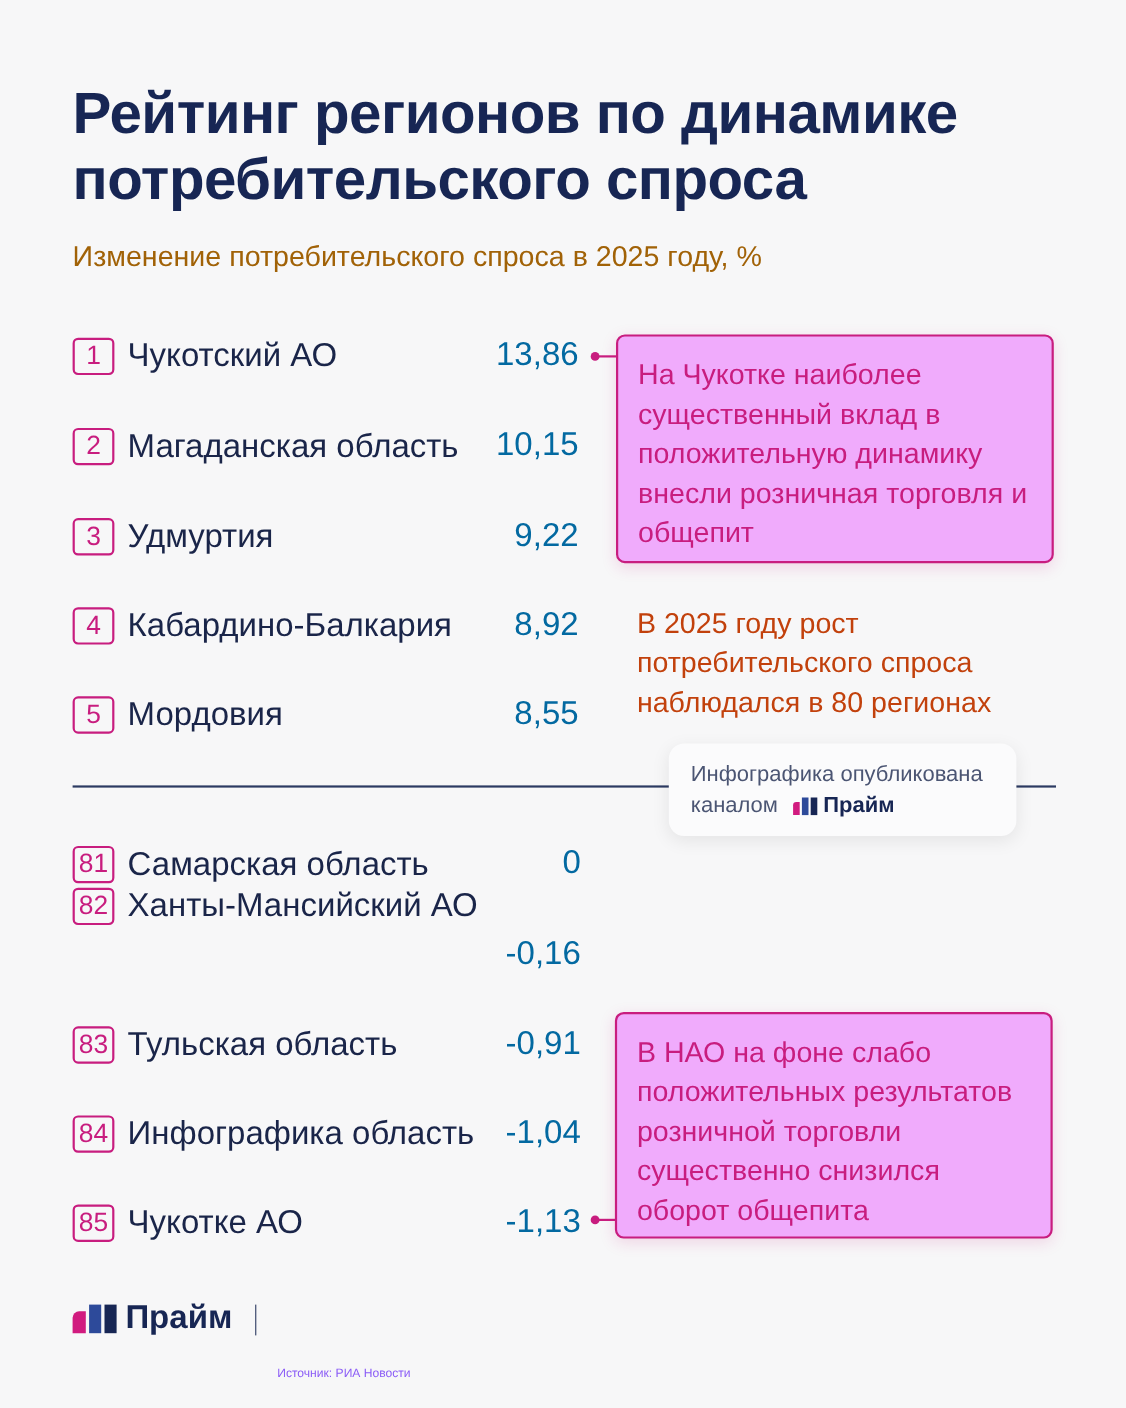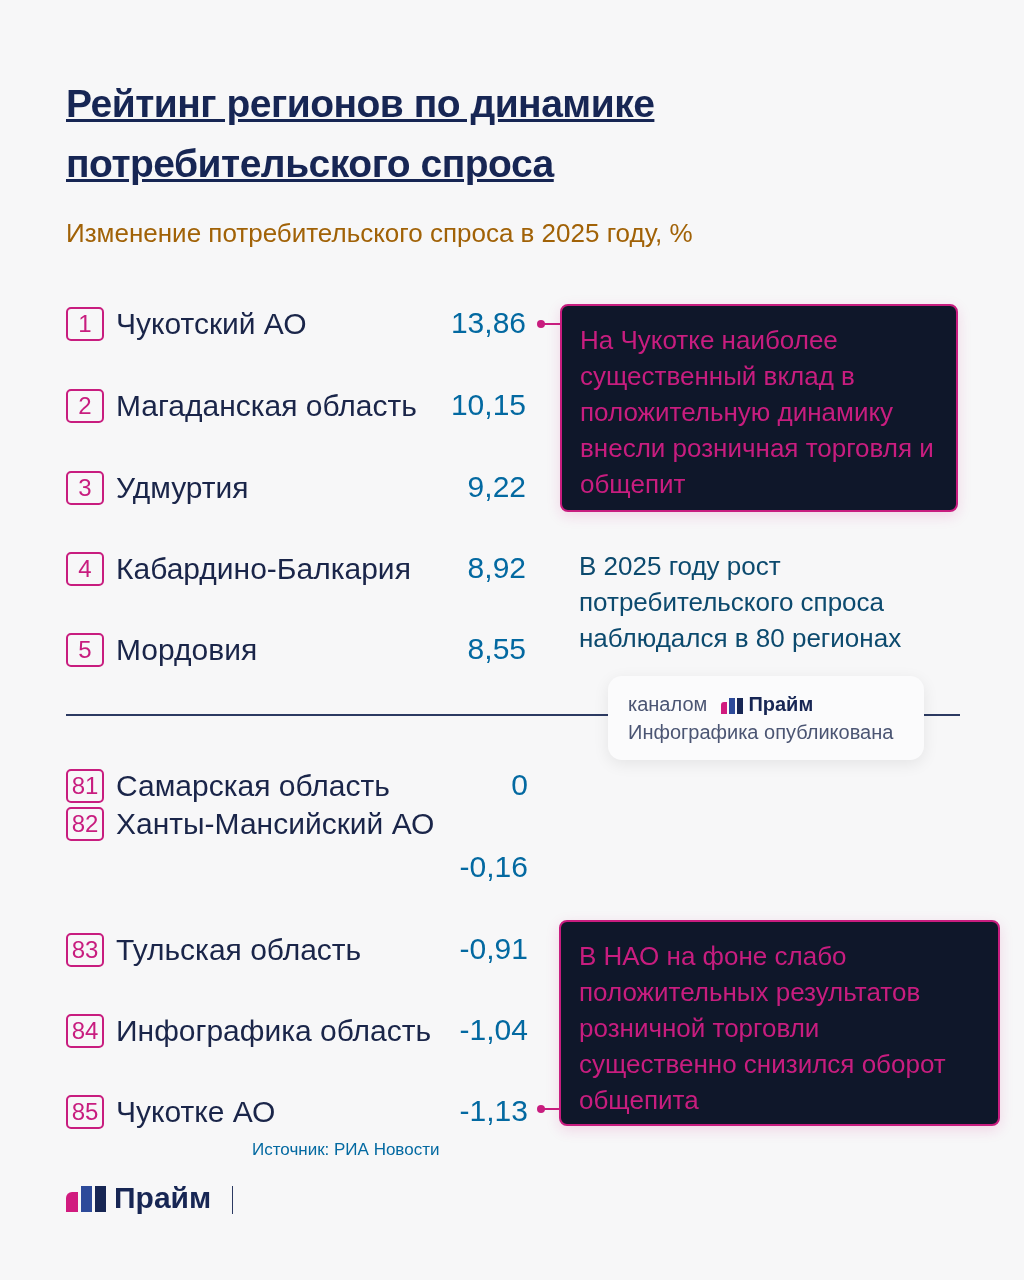--- a/index.html
+++ b/index.html
@@ -1,34 +1,34 @@
 <!DOCTYPE html>
 <html><head>
 <meta charset="utf-8">
 <style>
   html, body { margin:0; padding:0; }
   body { width:1024px; height:1280px; background:#f7f7f8; font-family:"Liberation Sans", sans-serif; color:#1a2549; position:relative; overflow:hidden; }
-  .title { position:absolute; left:66px; top:74px; width:920px; font-size:39px; font-weight:bold; line-height:60px; color:#172654; letter-spacing:-0.5px;text-decoration:underline; }
+  .title { position:absolute; left:66px; top:74px; width:920px; font-size:53px; font-weight:bold; line-height:60px; color:#172654; letter-spacing:-0.5px; }
   .subtitle { position:absolute; left:66px; top:218px; font-size:26px; color:#a16207; }
   .row { position:absolute; left:66px; height:40px; display:flex; align-items:center; }
   .rank { width:38px; height:34px; border:2px solid #c81d7f; border-radius:5px; color:#c81d7f; font-size:24px; display:flex; align-items:center; justify-content:center; box-sizing:border-box; margin-right:12px; }
   .name { font-size:30px; color:#1a2549; white-space:nowrap; }
   .val { position:absolute; font-size:30px; color:#0369a1; text-align:right; width:120px; }
   .divider { position:absolute; left:66px; top:714px; width:894px; height:2px; background:#2c3a62; }
-  .callout { position:absolute; border:2px solid #c81d7f; border-radius:8px; background:#0f172a; box-shadow:0 4px 14px rgba(200,29,127,0.15); color:#c81d7f; font-size:26px; line-height:36px; padding:16px 18px; box-sizing:border-box; }
-  .note { position:absolute; left:579px; top:548px; color:#0c4a6e; font-size:26px; line-height:36px; width:380px; }
+  .callout { position:absolute; border:2px solid #c81d7f; border-radius:8px; background:#f0abfc; box-shadow:0 4px 14px rgba(200,29,127,0.15); color:#c81d7f; font-size:26px; line-height:36px; padding:16px 18px; box-sizing:border-box; }
+  .note { position:absolute; left:579px; top:548px; color:#c2410c; font-size:26px; line-height:36px; width:380px; }
   .connector-dot { position:absolute; width:8px; height:8px; border-radius:50%; background:#c81d7f; }
   .connector-line { position:absolute; height:2px; background:#c81d7f; }
   .pub { position:absolute; left:608px; top:676px; width:316px; height:84px; background:#fbfbfc; border-radius:14px; box-shadow:0 4px 16px rgba(0,0,0,0.08); padding:14px 20px; box-sizing:border-box; color:#4b5573; font-size:20px; line-height:28px; }
   .pub-logo { display:inline-flex; align-items:flex-end; gap:2px; vertical-align:middle; margin-left:8px; }
   .bar { width:6px; display:inline-block; }
   .footer-logo { position:absolute; left:66px; top:1184px; display:flex; align-items:flex-end; }
   .footer-brand { font-size:30px; font-weight:bold; color:#172654; margin-left:8px; line-height:28px; }
   .footer-sep { position:absolute; left:232px; top:1186px; width:1px; height:28px; background:#2c3a62; }
-  .footer-src { position:absolute; left:252px; top:1140px; font-size:17px; color:#0369a1; }
+  .footer-src { position:absolute; left:252px; top:1243px; font-size:11px; color:#8b5cf6; }
 </style>
 </head>
 <body>
 
 <div class="title">Рейтинг регионов по динамике потребительского спроса</div>
 <div class="subtitle">Изменение потребительского спроса в 2025 году, %</div>
 
 <div class="row" style="top:304px">
   <div class="rank">1</div>
   <div class="name">Чукотский АО</div>
@@ -62,30 +62,30 @@
 <div class="connector-dot" style="left:537px; top:320px"></div>
 <div class="connector-line" style="left:541px; top:323px; width:20px"></div>
 
 <div class="callout" style="left:560px; top:304px; width:398px; height:208px">На Чукотке наиболее существенный вклад в положительную динамику внесли розничная торговля и общепит</div>
 
 <div class="note">В 2025 году рост потребительского спроса наблюдался в 80 регионах</div>
 
 <div class="divider"></div>
 
 <div class="pub">
+  <div>Инфографика опубликована</div>
   <div>
     <span>каналом</span>
     <span class="pub-logo">
       <span class="bar" style="height:12px;background:#d11b7f;border-radius:3px 0 0 0"></span>
       <span class="bar" style="height:16px;background:#2d4a9a"></span>
       <span class="bar" style="height:16px;background:#172654"></span>
     </span>
     <span style="font-weight:bold;color:#172654;font-size:20px">Прайм</span>
   </div>
-  <div>Инфографика опубликована</div>
 </div>
 
 <div class="row" style="top:766px">
   <div class="rank">81</div>
   <div class="name">Самарская область</div>
 </div>
 <div class="val" style="left:408px; top:768px">0</div>
 
 <div class="row" style="top:804px">
   <div class="rank">82</div>
@@ -107,21 +107,21 @@
 
 <div class="row" style="top:1092px">
   <div class="rank">85</div>
   <div class="name">Чукотке АО</div>
 </div>
 <div class="val" style="left:408px; top:1094px">-1,13</div>
 
 <div class="connector-dot" style="left:537px; top:1105px"></div>
 <div class="connector-line" style="left:541px; top:1108px; width:20px"></div>
 
-<div class="callout" style="left:559px; top:920px; width:441px; height:206px">В НАО на фоне слабо положительных результатов розничной торговли существенно снизился оборот общепита</div>
+<div class="callout" style="left:559px; top:920px; width:398px; height:206px">В НАО на фоне слабо положительных результатов розничной торговли существенно снизился оборот общепита</div>
 
 <div class="footer-logo">
   <span style="display:inline-flex;align-items:flex-end;gap:3px">
     <span style="width:12px;height:20px;background:#d11b7f;border-radius:6px 0 0 0;display:inline-block"></span>
     <span style="width:11px;height:26px;background:#2d4a9a;display:inline-block"></span>
     <span style="width:11px;height:26px;background:#172654;display:inline-block"></span>
   </span>
   <span class="footer-brand">Прайм</span>
 </div>
 <div class="footer-sep"></div>

